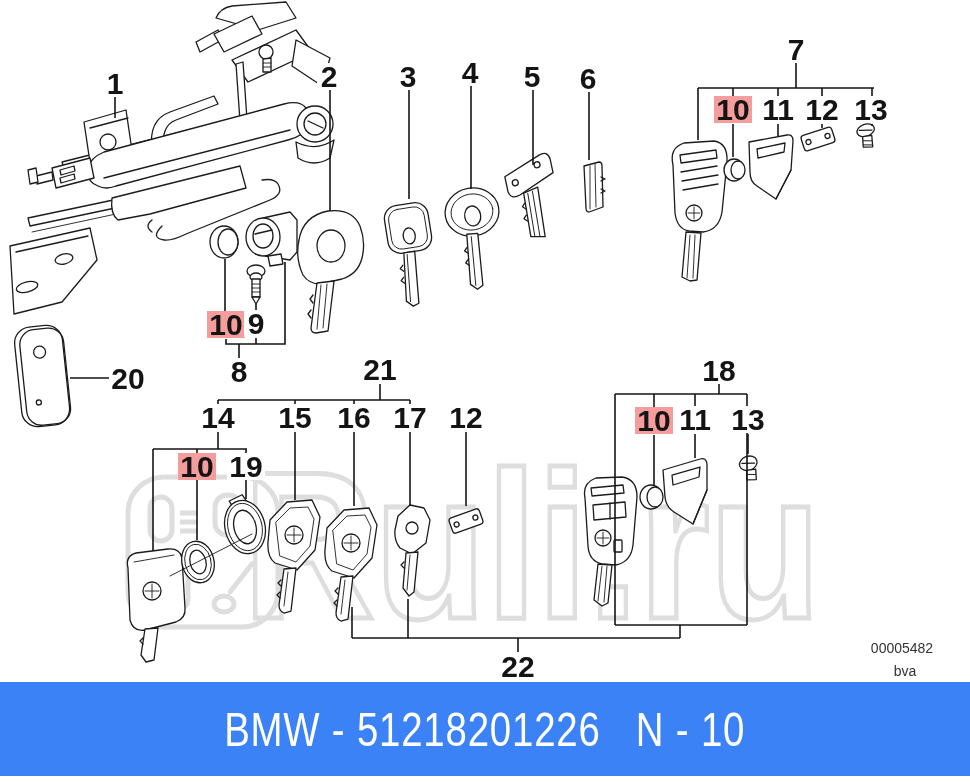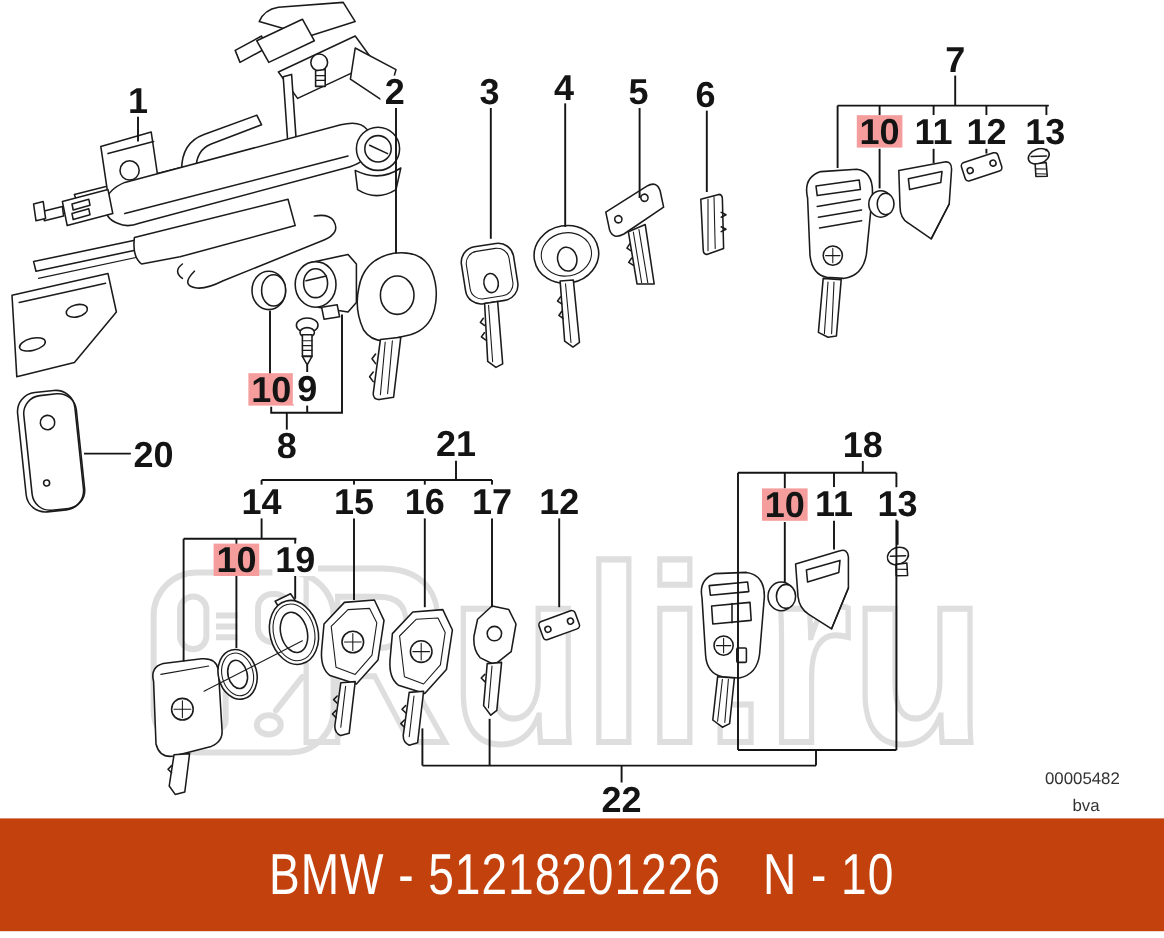--- a/index.html
+++ b/index.html
@@ -8,21 +8,21 @@
   svg{position:absolute;left:0;top:0;}
   .art{fill:#ffffff;stroke:#1b1b1b;stroke-width:1.3;stroke-linejoin:round;stroke-linecap:round;}
   .art .ln{fill:none;}
   .art .thin{fill:none;stroke-width:0.9;}
   .lines path{fill:none;stroke:#141414;stroke-width:1.6;}
   .wm{fill:none;stroke:#dedede;stroke-width:5;}
   .wm-text{font-family:"Liberation Sans",sans-serif;font-weight:bold;font-size:210px;
            fill:none;stroke:#dedede;stroke-width:5;}
   .callout-text{font-family:"Liberation Sans",sans-serif;font-weight:bold;font-size:30px;fill:#141414;}
   .docnum{font-family:"Liberation Sans",sans-serif;font-size:14px;fill:#333;text-anchor:middle;}
-  .footer{position:absolute;left:0;top:682px;width:970px;height:94px;background:#c2410c;
+  .footer{position:absolute;left:0;top:682px;width:970px;height:94px;background:#3b82f6;
           display:flex;align-items:center;justify-content:center;}
   .footer-inner{display:flex;gap:44px;transform:scaleX(0.80);color:#ffffff;
                 font-size:48px;font-weight:400;letter-spacing:1px;white-space:nowrap;}
 </style>
 </head>
 <body>
 
 <div class="stage">
 <svg width="970" height="782" viewBox="0 0 970 782">
 

